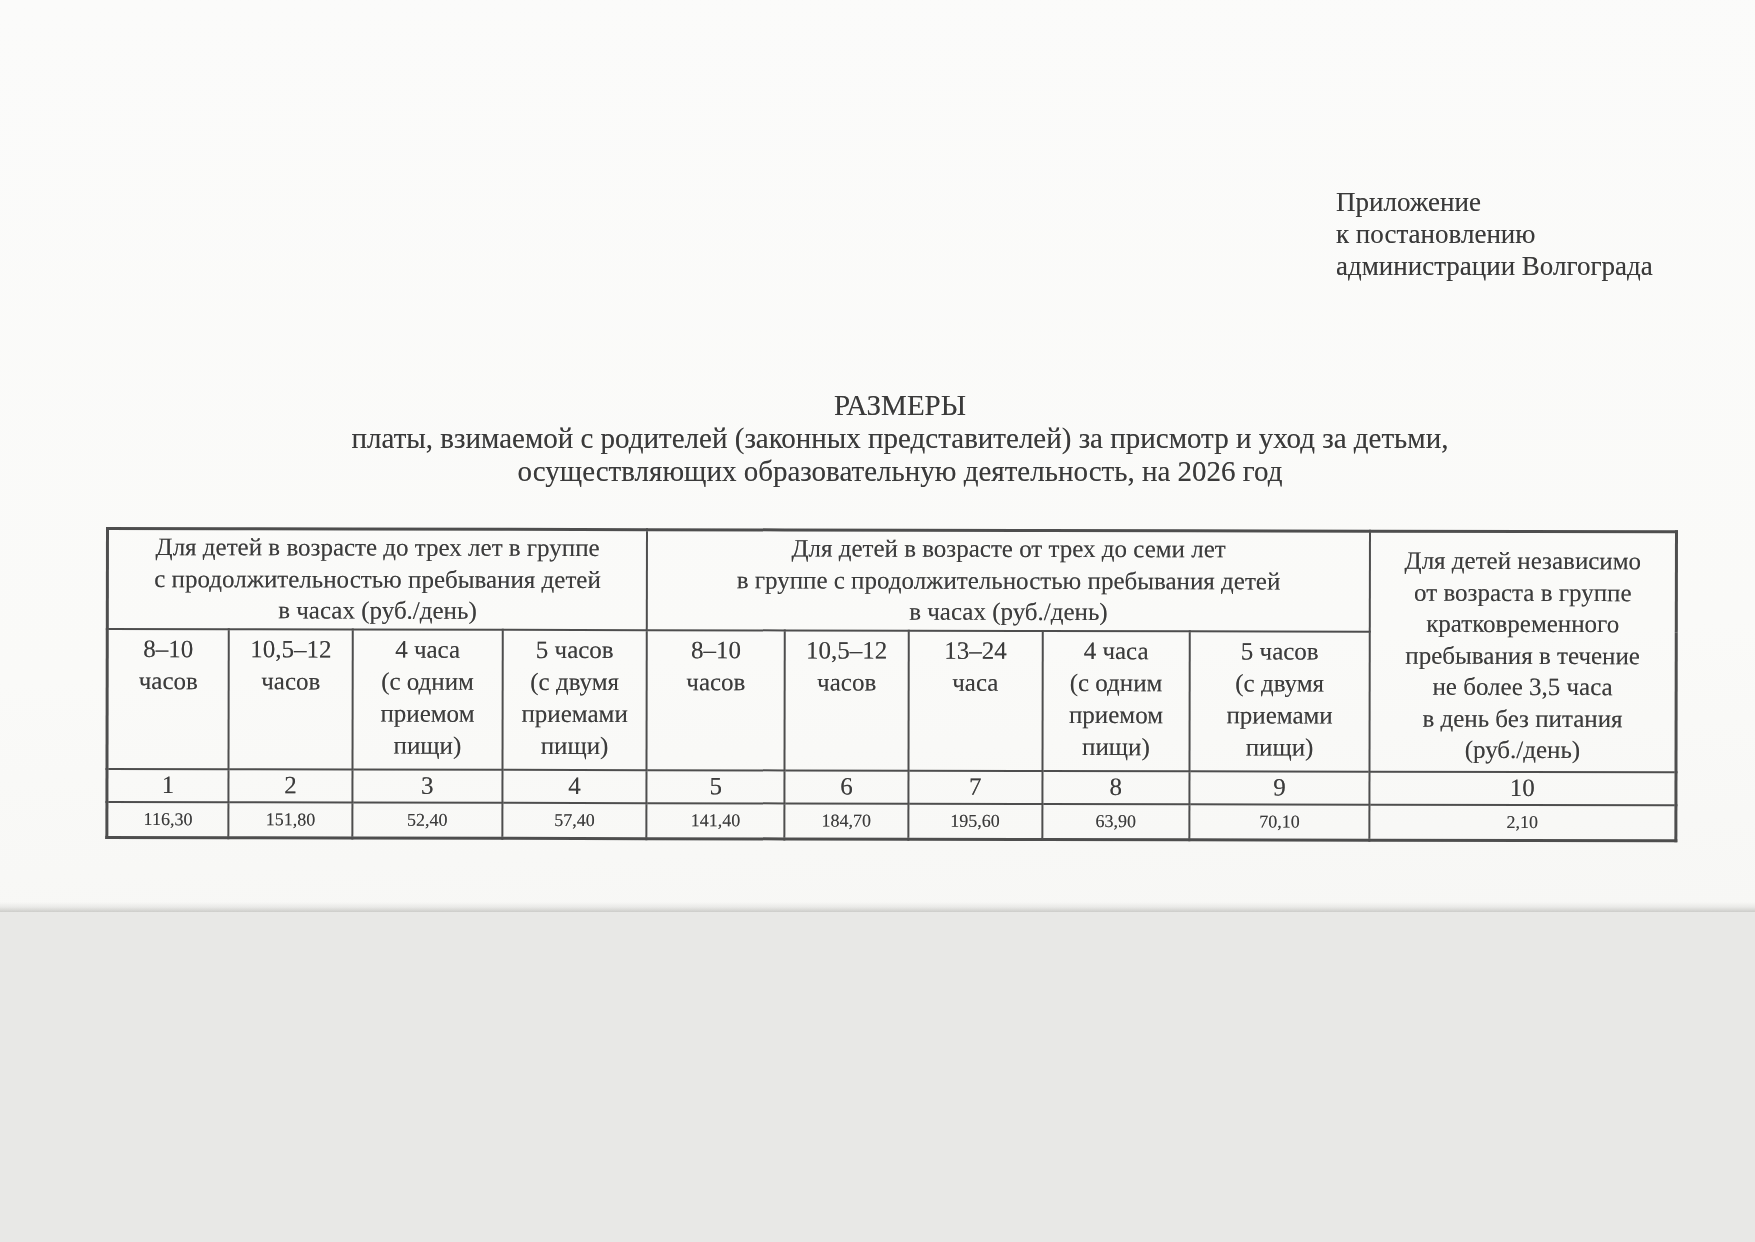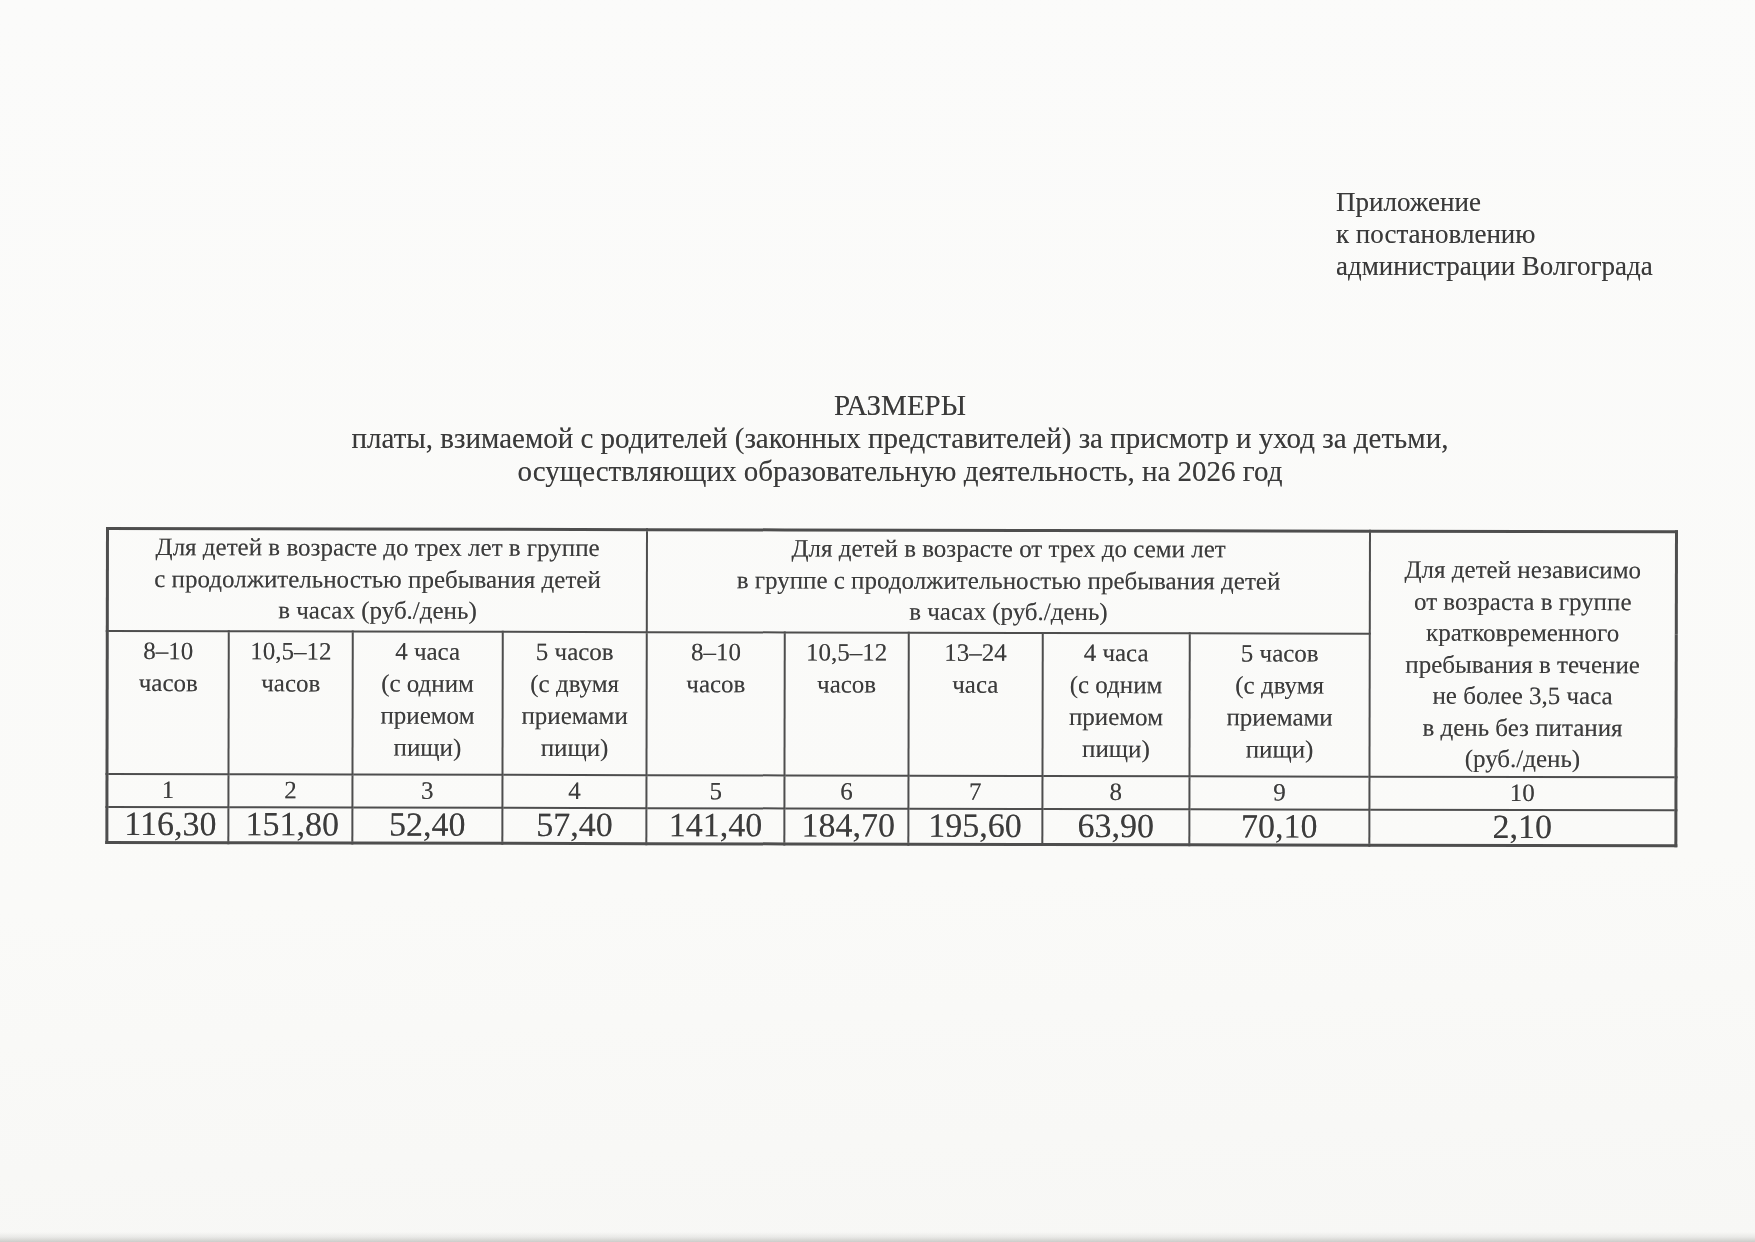--- a/index.html
+++ b/index.html
@@ -3,21 +3,21 @@
 <meta charset="utf-8">
 <style>
   :root{
     --paper:#fbfbfa;
     --ink:#3a3a3a;
     --table-border:#4e4e4e;
   }
   html,body{margin:0;padding:0;background:#e8e8e6;}
   .page{
     position:relative;
-    width:1755px;height:1242px;
+    width:1755px;height:912px;
     background:linear-gradient(178deg,var(--paper) 0%,#fafaf8 70%,#f7f7f5 100%);
     font-family:"Liberation Serif","DejaVu Serif",serif;
     color:var(--ink);
     overflow:hidden;
   }
   
   .page *{text-shadow:0 0 0.6px rgba(58,58,58,0.55);}
 
   
   .stamp{
@@ -51,22 +51,22 @@
     white-space:pre-line;
     vertical-align:top;
     line-height:31.5px;
   }
   tr.group-row{height:100px;}
   tr.sub-row{height:140px;}
   tr.sub-row th{line-height:32px;padding-top:3px;margin-top:16px;}
   tr.num-row{height:33px;}
   tr.num-row td{line-height:28px;vertical-align:middle;padding:0 4px;}
   tr.val-row{height:36px;}
-  tr.val-row td{font-size:34px;line-height:30px;vertical-align:middle;padding:0 16px;}
-  th.group3-cell{padding-top:21px;}
+  tr.val-row td{font-size:18px;line-height:30px;vertical-align:middle;padding:0 16px;}
+  th.group3-cell{padding-top:12px;}
 
   
   .scan-edge{
     position:absolute;left:0;right:0;bottom:0;height:10px;
     background:linear-gradient(to bottom,rgba(150,150,145,0) 0%,rgba(150,150,145,0.14) 50%,rgba(115,115,110,0.32) 100%);
   }
 </style>
 </head>
 <body>
 

